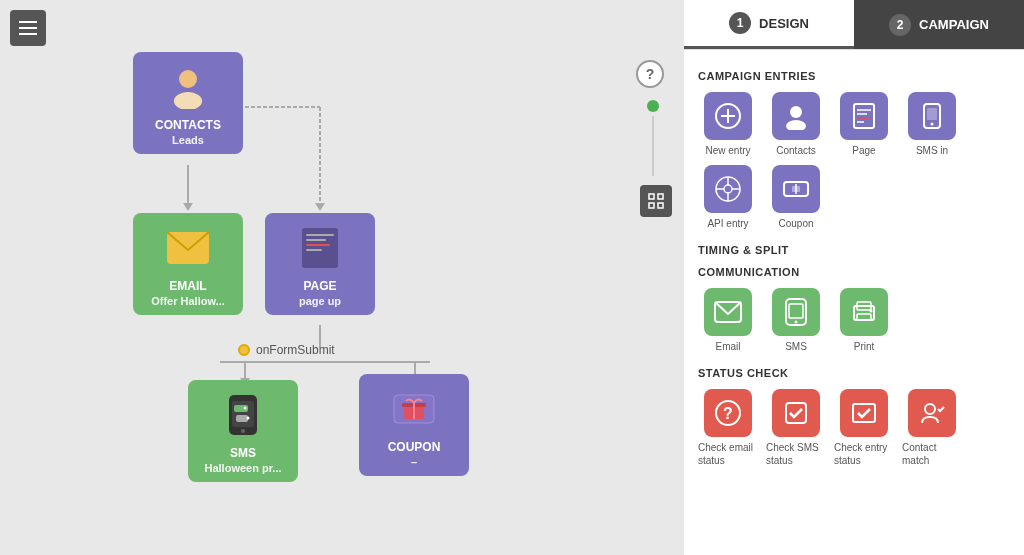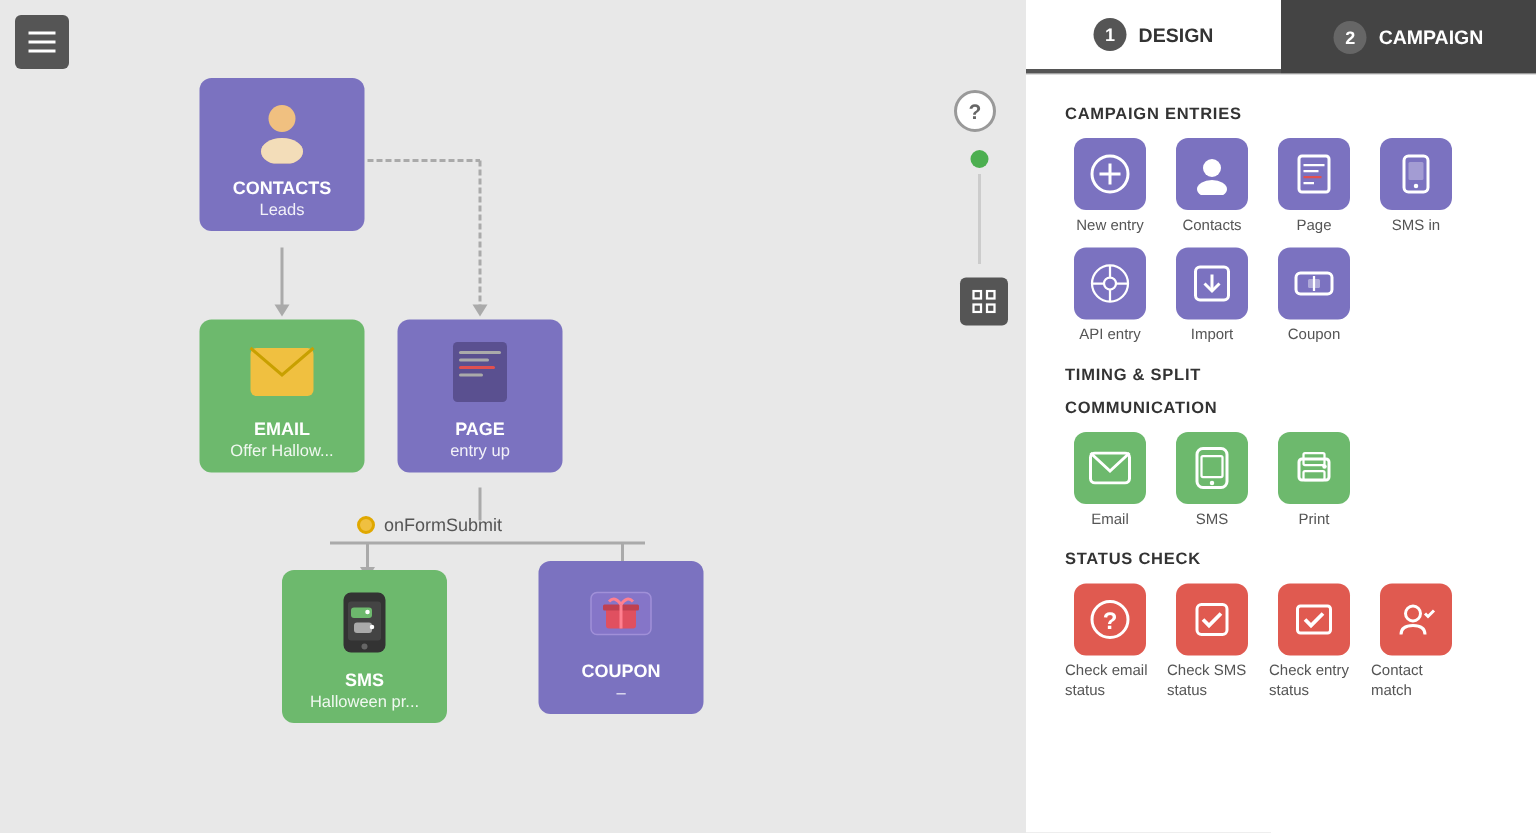--- a/index.html
+++ b/index.html
@@ -122,20 +122,21 @@
     }
     .node-title {
       font-weight: bold;
       font-size: 12px;
       line-height: 1.2;
     }
     .node-subtitle {
       font-size: 11px;
       opacity: 0.9;
       margin-top: 2px;
+      font-weight: bold;
     }
 
     
     .form-submit-label {
       position: absolute;
       display: flex;
       align-items: center;
       gap: 6px;
       font-size: 12px;
       color: #555;
@@ -202,21 +203,21 @@
       background: #444;
       cursor: pointer;
     }
     .tab-activate .tab-number {
       background: #666;
     }
 
     .panel-body {
       flex: 1;
       overflow-y: auto;
-      padding: 14px 26px;
+      padding: 14px 14px;
     }
 
     .section-title {
       font-size: 11px;
       font-weight: bold;
       color: #333;
       letter-spacing: 0.5px;
       margin-bottom: 10px;
       margin-top: 6px;
     }
@@ -337,21 +338,21 @@
     <div class="node-icon">
       <svg width="40" height="44" viewBox="0 0 40 44">
         <rect x="2" y="2" width="36" height="40" rx="3" fill="#5a5090"></rect>
         <rect x="6" y="8" width="28" height="2" rx="1" fill="#aaa"></rect>
         <rect x="6" y="13" width="20" height="2" rx="1" fill="#aaa"></rect>
         <rect x="6" y="18" width="24" height="2" rx="1" fill="#e05050"></rect>
         <rect x="6" y="23" width="16" height="2" rx="1" fill="#aaa"></rect>
       </svg>
     </div>
     <div class="node-title">PAGE</div>
-    <div class="node-subtitle">entry up</div>
+    <div class="node-subtitle">page up</div>
   </div>
 
   <div class="form-submit-label" style="position:absolute;left:238px;top:343px;">
     <div class="form-submit-dot"></div>
     <span>onFormSubmit</span>
   </div>
 
   <div class="node node-green" style="left:188px;top:380px;">
     <div class="node-icon">
       <svg width="36" height="44" viewBox="0 0 36 44">
@@ -456,30 +457,20 @@
               <circle cx="14" cy="14" r="4" fill="none" stroke="white" stroke-width="1.5"></circle>
               <line x1="14" y1="2" x2="14" y2="10" stroke="white" stroke-width="1.5"></line>
               <line x1="14" y1="18" x2="14" y2="26" stroke="white" stroke-width="1.5"></line>
               <line x1="2" y1="14" x2="10" y2="14" stroke="white" stroke-width="1.5"></line>
               <line x1="18" y1="14" x2="26" y2="14" stroke="white" stroke-width="1.5"></line>
             </svg>
         </div>
         <span class="panel-item-label">API entry</span>
       </div>
 
-      <div class="panel-item">
-        <div class="panel-item-icon icon-purple">
-          <svg width="28" height="28" viewBox="0 0 28 28">
-              <rect x="3" y="3" width="22" height="22" rx="3" fill="none" stroke="white" stroke-width="2"></rect>
-              <line x1="14" y1="8" x2="14" y2="18" stroke="white" stroke-width="2"></line>
-              <polyline points="9,14 14,19 19,14" fill="none" stroke="white" stroke-width="2"></polyline>
-            </svg>
-        </div>
-        <span class="panel-item-label">Import</span>
-      </div>
 
 
       <div class="panel-item">
         <div class="panel-item-icon icon-purple">
           <svg width="28" height="28" viewBox="0 0 28 28">
               <rect x="2" y="7" width="24" height="14" rx="3" fill="none" stroke="white" stroke-width="2"></rect>
               <rect x="10" y="11" width="8" height="6" rx="1" fill="white" opacity="0.4"></rect>
               <line x1="14" y1="9" x2="14" y2="19" stroke="white" stroke-width="1.5"></line>
             </svg>
         </div>

